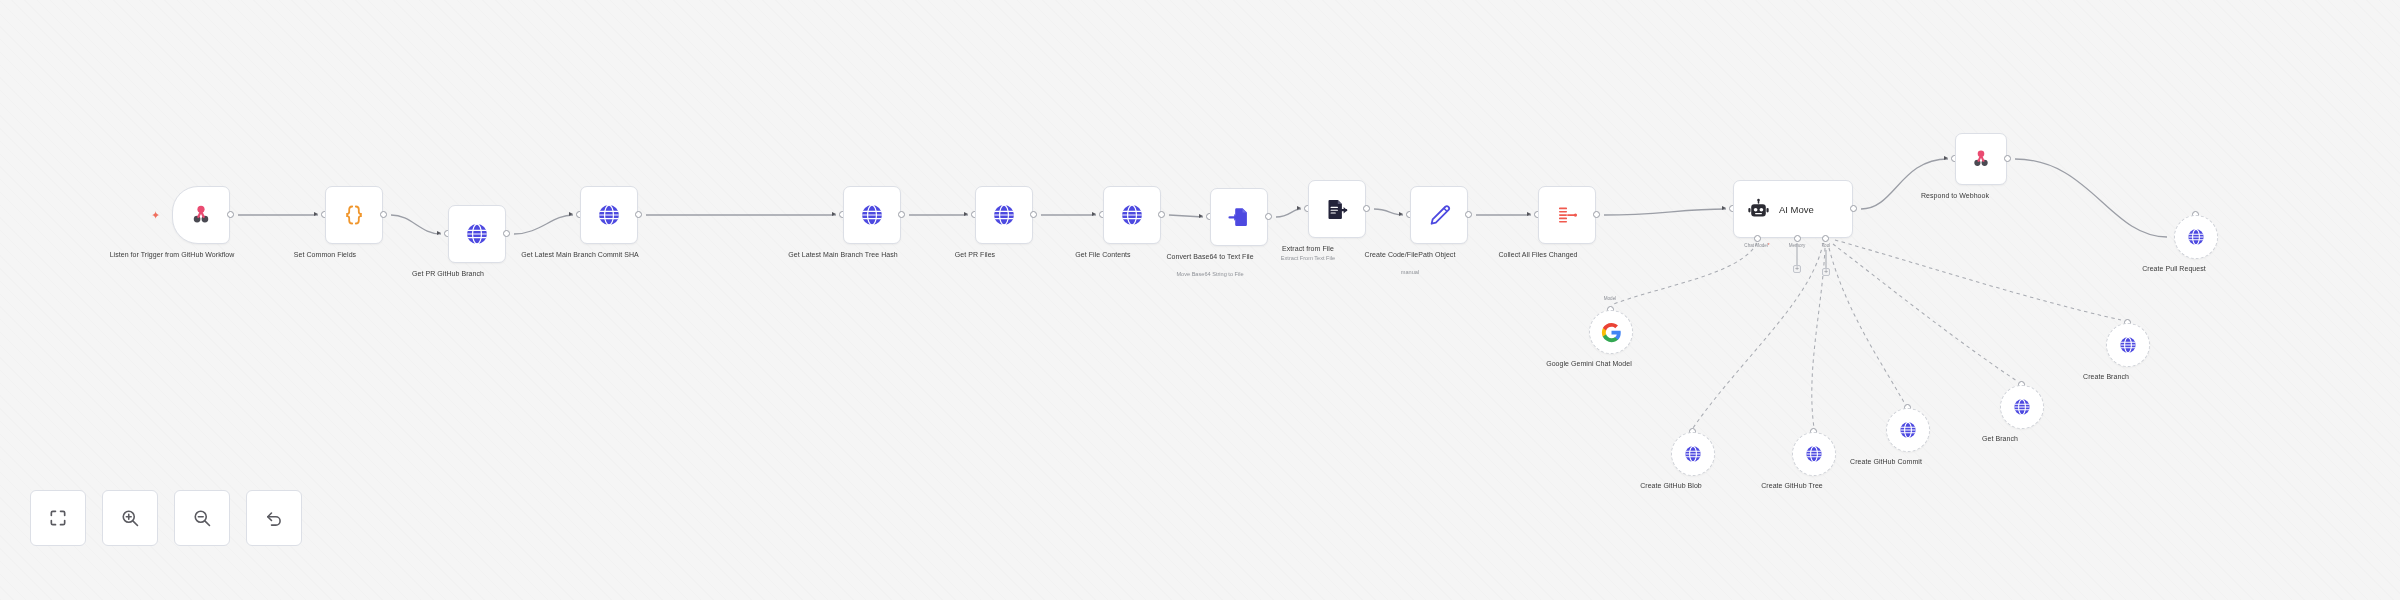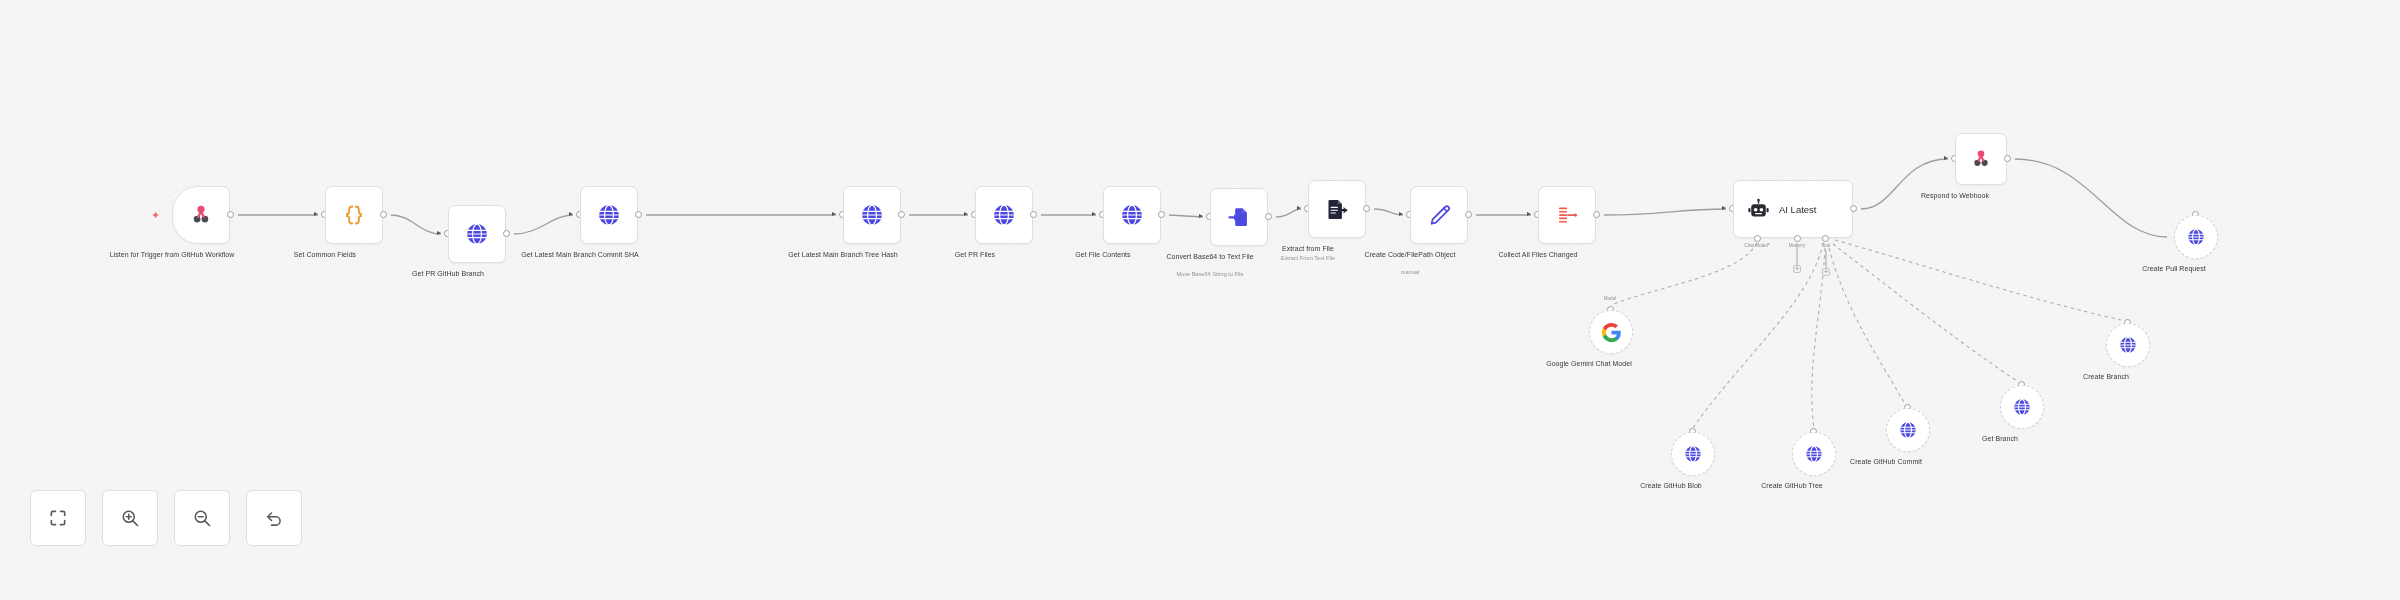--- a/index.html
+++ b/index.html
@@ -421,21 +421,21 @@
           <path d="M12 2.2v3" stroke="#2b2b33" stroke-width="1.6" stroke-linecap="round"></path>
           <circle cx="12" cy="2" r="1.3" fill="#2b2b33"></circle>
           <rect x="4.4" y="6.6" width="15.2" height="12.6" rx="3.1" fill="#2b2b33"></rect>
           <circle cx="9" cy="12.3" r="1.9" fill="#ffffff"></circle>
           <circle cx="15" cy="12.3" r="1.9" fill="#ffffff"></circle>
           <path d="M9 16.3h6" stroke="#ffffff" stroke-width="1.3" stroke-linecap="round"></path>
           <rect x="1.4" y="10.4" width="2.3" height="4.6" rx="1.1" fill="#2b2b33"></rect>
           <rect x="20.3" y="10.4" width="2.3" height="4.6" rx="1.1" fill="#2b2b33"></rect>
         </svg>
       </span>
-      <span class="agent-label">AI Latest</span>
+      <span class="agent-label">AI Move</span>
     </div>
     <div class="port" style="left:117px;top:25px;"></div>
 
     <div class="port" style="left:21px;top:55px;"></div>
     <div class="port-label" style="left:24px;top:63px;">
       <span>Chat Model</span><span class="req">*</span>
     </div>
 
     <div class="port" style="left:61px;top:55px;"></div>
     <div class="port-label" style="left:64px;top:63px;">Memory</div>

